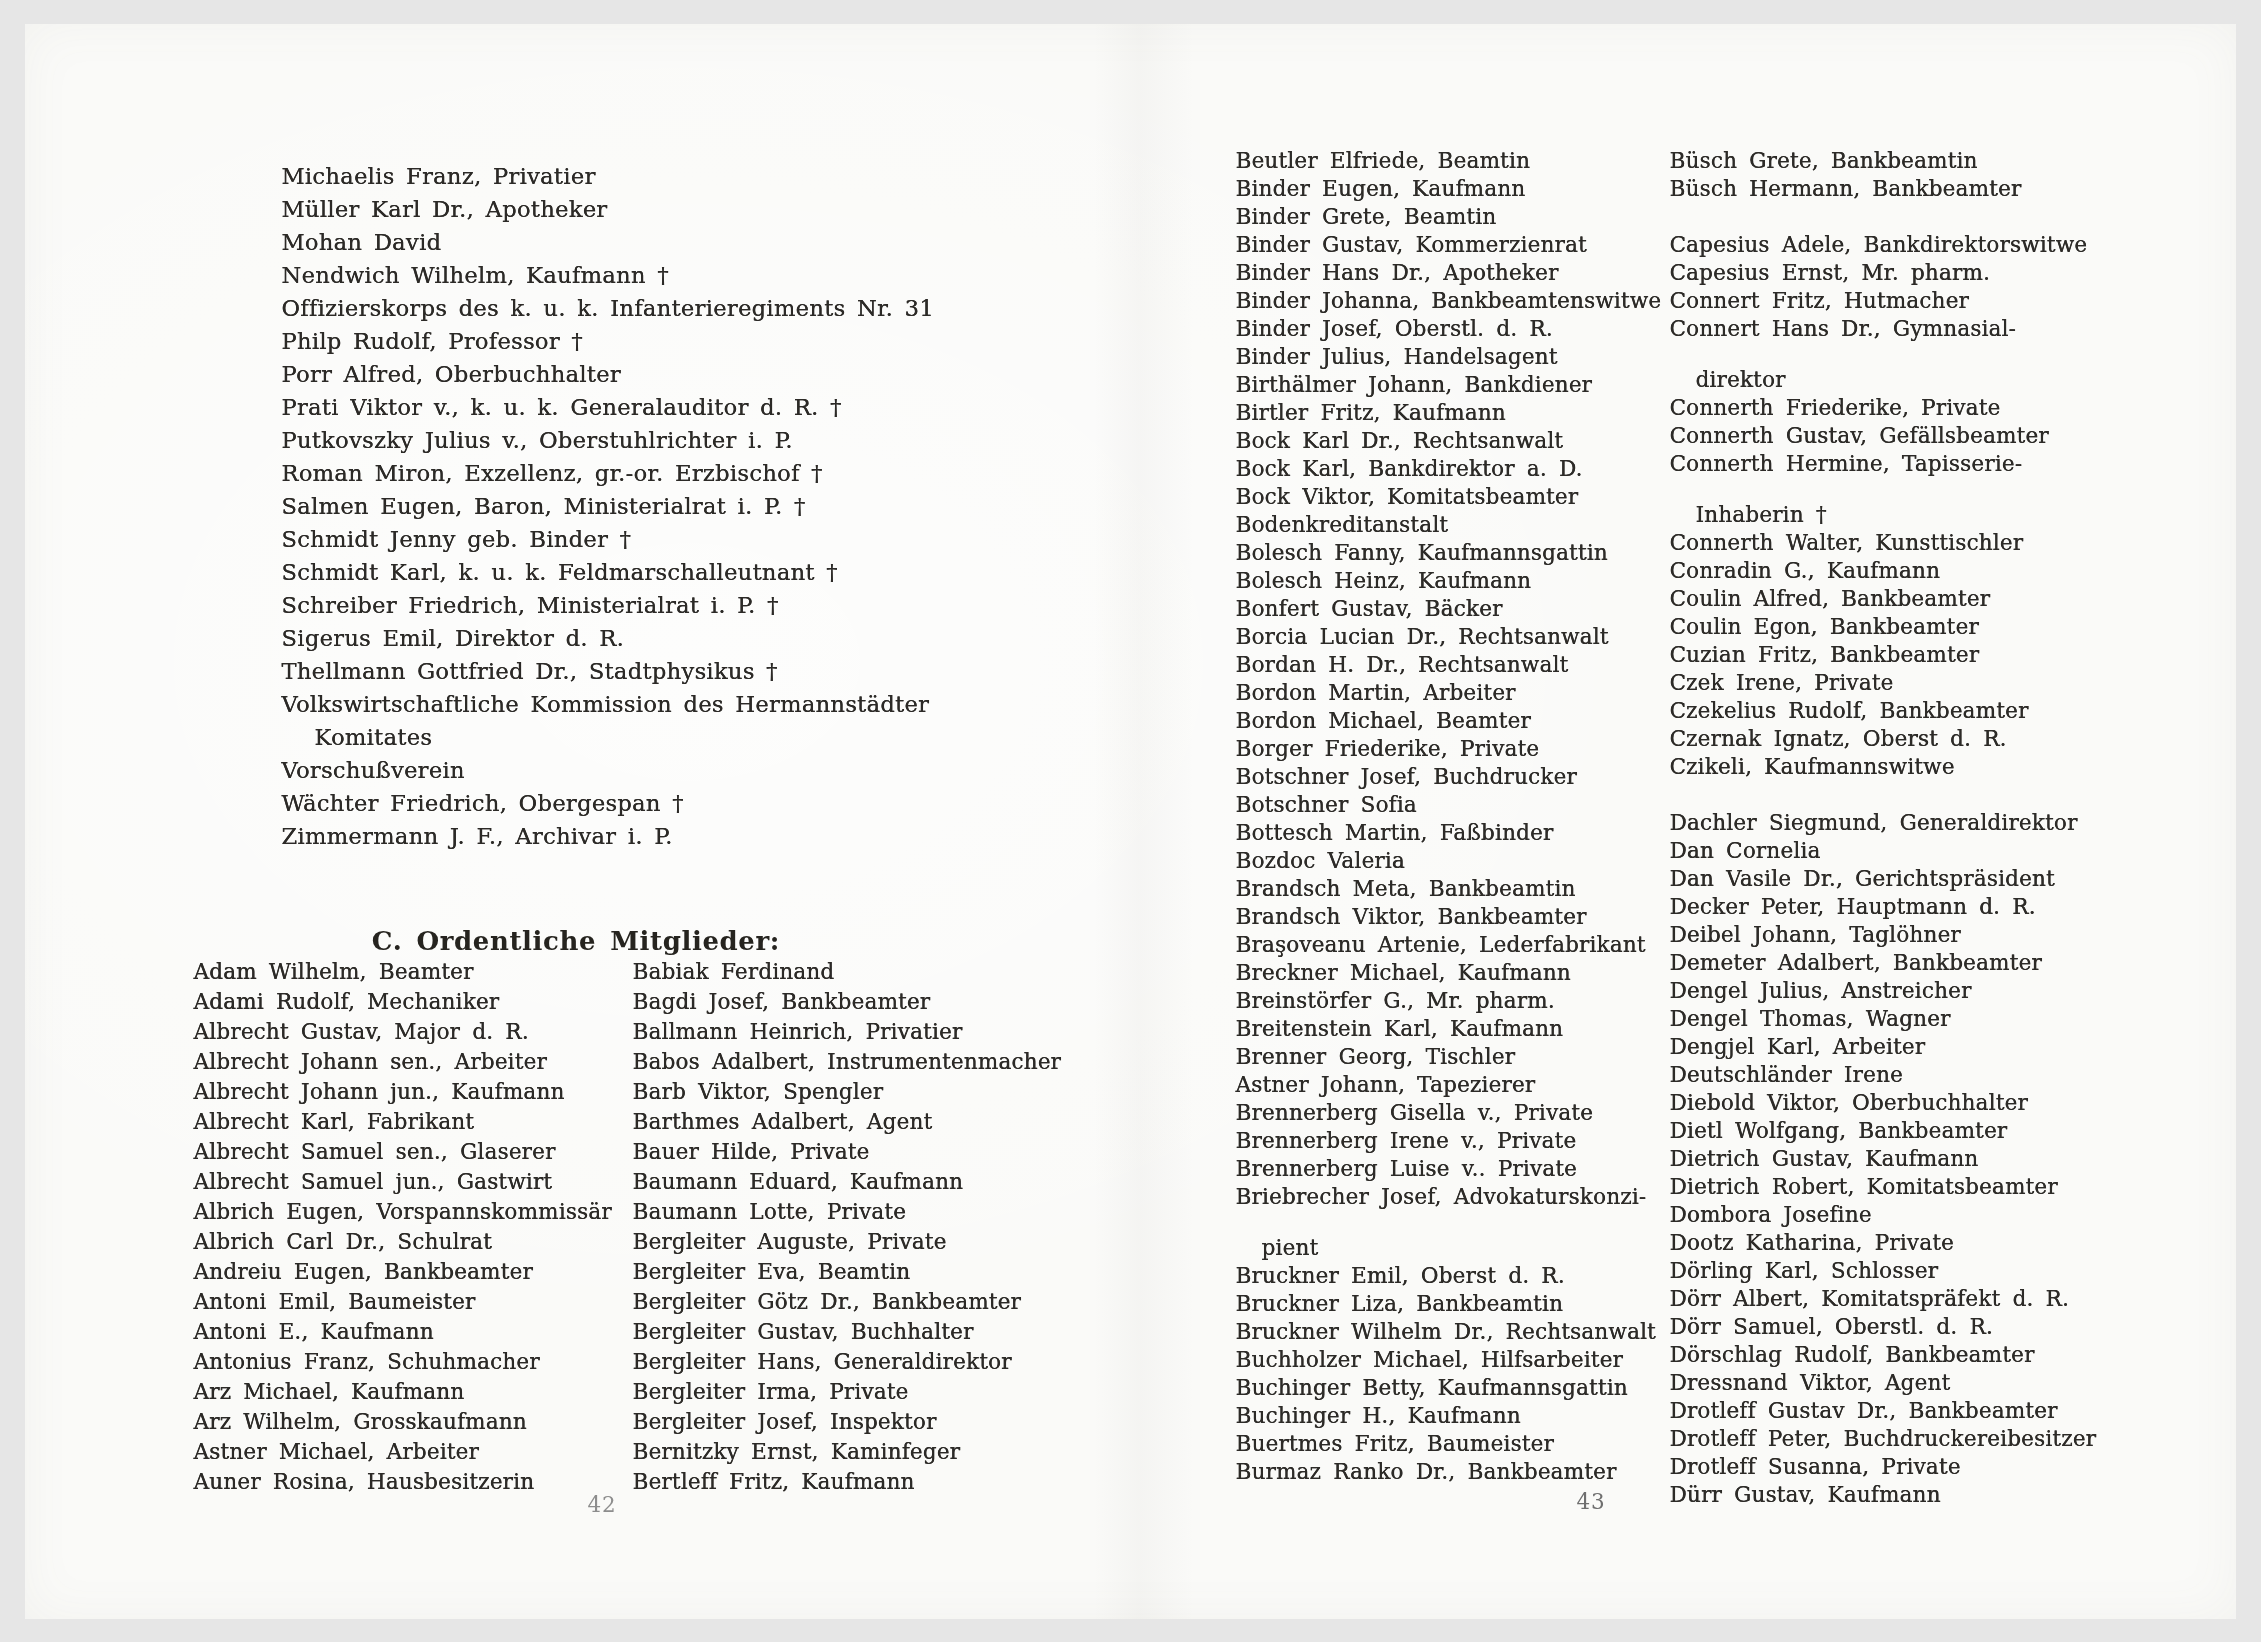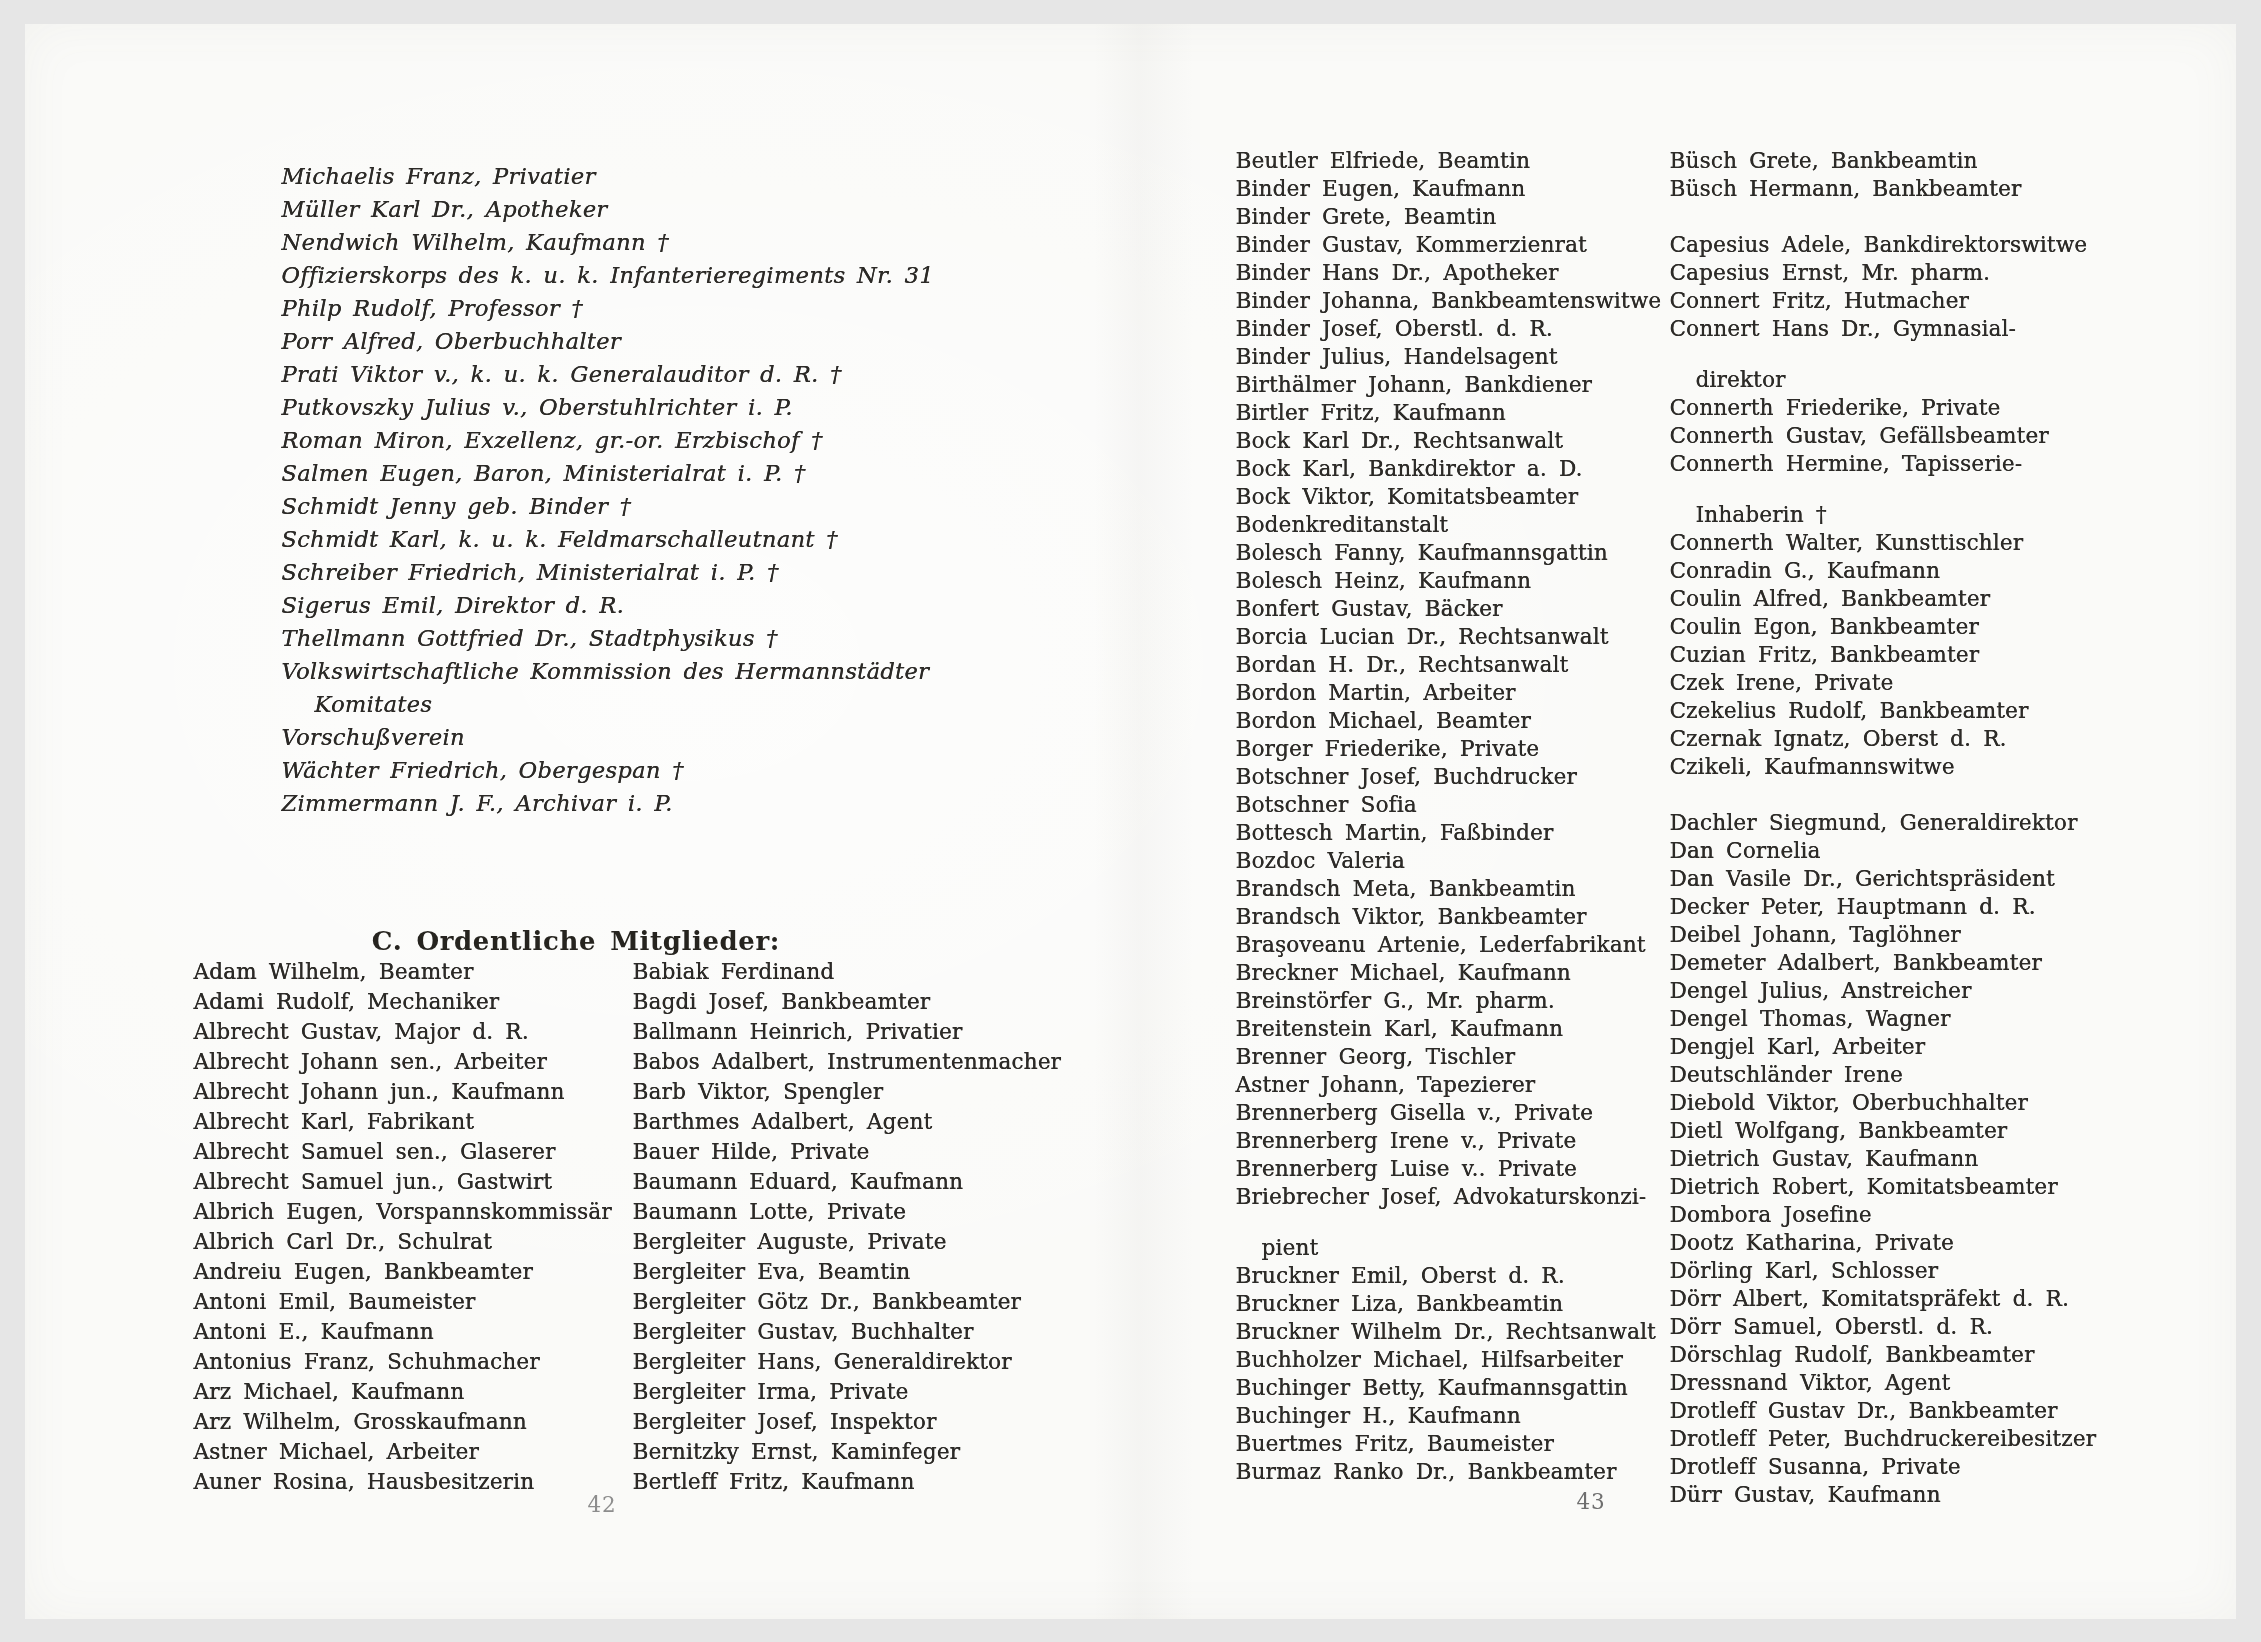--- a/index.html
+++ b/index.html
@@ -53,21 +53,21 @@
   .intro-list {
     position: absolute;
     left: 256px;
     top: 136px;
     font-size: 22.6px;
     line-height: 33px;
     letter-spacing: 0.3px;
     word-spacing: 4px;
     color: #312e2a;
   }
-  .intro-list .entry { text-shadow: 0.2px 0 0 currentColor; font-style: italic; }
+  .intro-list .entry { text-shadow: 0.2px 0 0 currentColor; }
 
   .section-heading {
     position: absolute;
     left: 90px;
     top: 902px;
     width: 921px;
     margin: 0;
     text-align: center;
     font-size: 26px;
     font-weight: bold;
@@ -105,20 +105,21 @@
 </head>
 <body>
 
 <div class="scan">
   <div class="paper">
 
     <section class="page">
       <div class="intro-list">
           <div class="entry">Michaelis Franz, Privatier</div>
           <div class="entry">Müller Karl Dr., Apotheker</div>
+          <div class="entry">Mohan David</div>
           <div class="entry">Nendwich Wilhelm, Kaufmann †</div>
           <div class="entry">Offizierskorps des k. u. k. Infanterieregiments Nr. 31</div>
           <div class="entry">Philp Rudolf, Professor †</div>
           <div class="entry">Porr Alfred, Oberbuchhalter</div>
           <div class="entry">Prati Viktor v., k. u. k. Generalauditor d. R. †</div>
           <div class="entry">Putkovszky Julius v., Oberstuhlrichter i. P.</div>
           <div class="entry">Roman Miron, Exzellenz, gr.-or. Erzbischof †</div>
           <div class="entry">Salmen Eugen, Baron, Ministerialrat i. P. †</div>
           <div class="entry">Schmidt Jenny geb. Binder †</div>
           <div class="entry">Schmidt Karl, k. u. k. Feldmarschalleutnant †</div>

